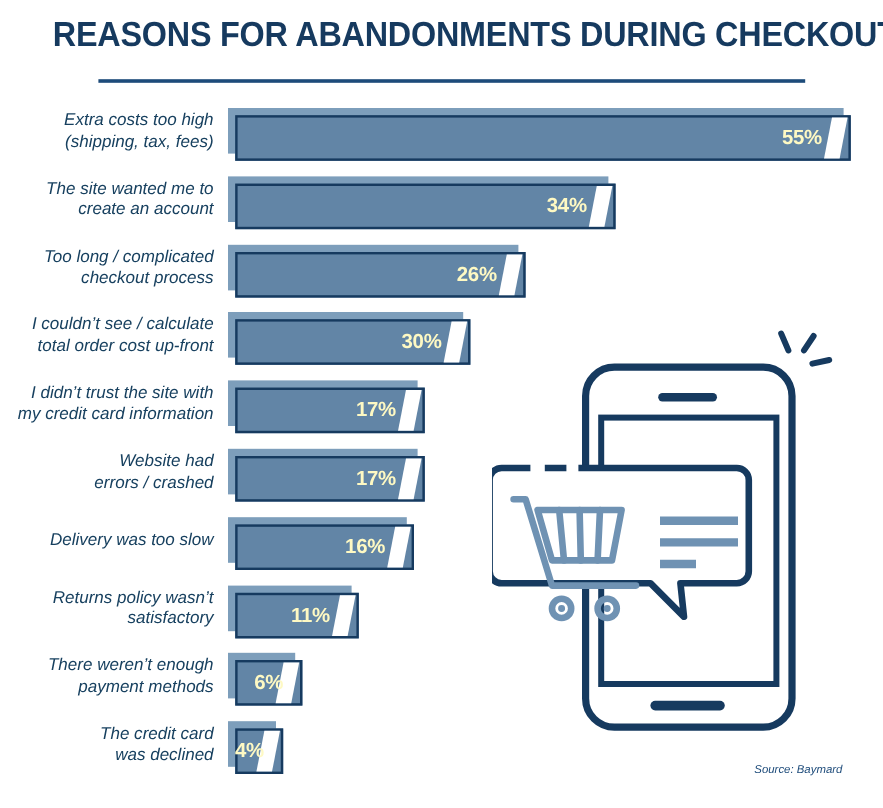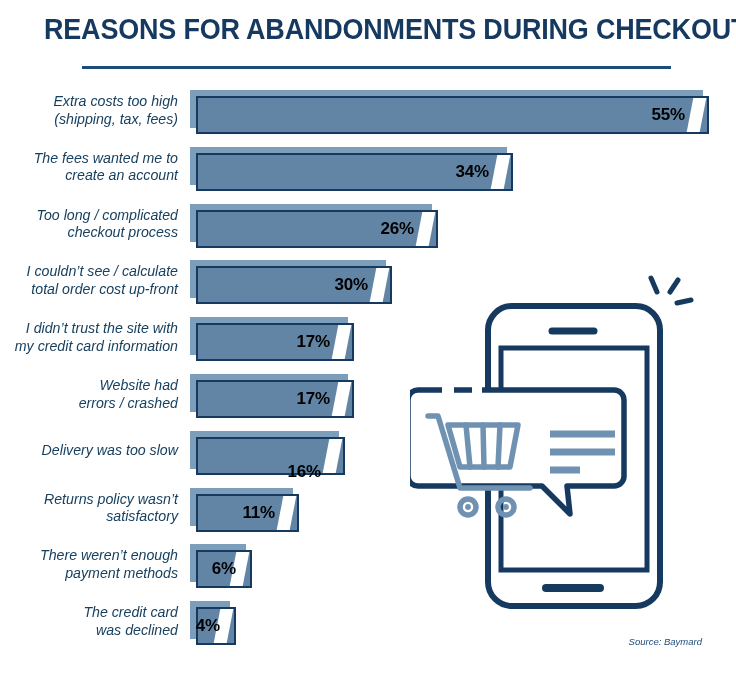--- a/index.html
+++ b/index.html
@@ -91,21 +91,21 @@
     top:0;
     height:100%;
     width:13px;
     background:#ffffff;
     transform:skewX(-11deg);
   }
   .bar-value {
     position:absolute;
     top:50%;
     transform:translateY(-50%);
-    color:#000000;
+    color:#fef9c3;
     font-weight:bold;
     font-size:17px;
     letter-spacing:-0.2px;
     z-index:3;
   }
 
   
   #illustration {
     position:absolute;
     left:410px; top:268px;
@@ -135,21 +135,21 @@
 (shipping, tax, fees)</div>
         <div class="bar-wrap" style="width: 521px;">
           <div class="bar-shadow" style="width: 513px;"></div>
           <div class="bar-body" style="width: 513px;">
             <div class="bar-slash" style="right: 4px;"></div>
             <div class="bar-value" style="right: 22px;">55%</div>
           </div>
         </div>
       </div>
       <div class="row" style="top: 56.8px;">
-        <div class="row-label">The fees wanted me to
+        <div class="row-label">The site wanted me to
 create an account</div>
         <div class="bar-wrap" style="width: 325px;">
           <div class="bar-shadow" style="width: 317px;"></div>
           <div class="bar-body" style="width: 317px;">
             <div class="bar-slash" style="right: 4px;"></div>
             <div class="bar-value" style="right: 22px;">34%</div>
           </div>
         </div>
       </div>
       <div class="row" style="top: 113.6px;">
@@ -195,21 +195,21 @@
             <div class="bar-value" style="right: 22px;">17%</div>
           </div>
         </div>
       </div>
       <div class="row" style="top: 340.8px;">
         <div class="row-label">Delivery was too slow</div>
         <div class="bar-wrap" style="width: 157px;">
           <div class="bar-shadow" style="width: 149px;"></div>
           <div class="bar-body" style="width: 149px;">
             <div class="bar-slash" style="right: 4px;"></div>
-            <div class="bar-value" style="right: 22px; margin-top: 16px;">16%</div>
+            <div class="bar-value" style="right: 22px;">16%</div>
           </div>
         </div>
       </div>
       <div class="row" style="top: 397.6px;">
         <div class="row-label">Returns policy wasn’t
 satisfactory</div>
         <div class="bar-wrap" style="width: 111px;">
           <div class="bar-shadow" style="width: 103px;"></div>
           <div class="bar-body" style="width: 103px;">
             <div class="bar-slash" style="right: 4px;"></div>

